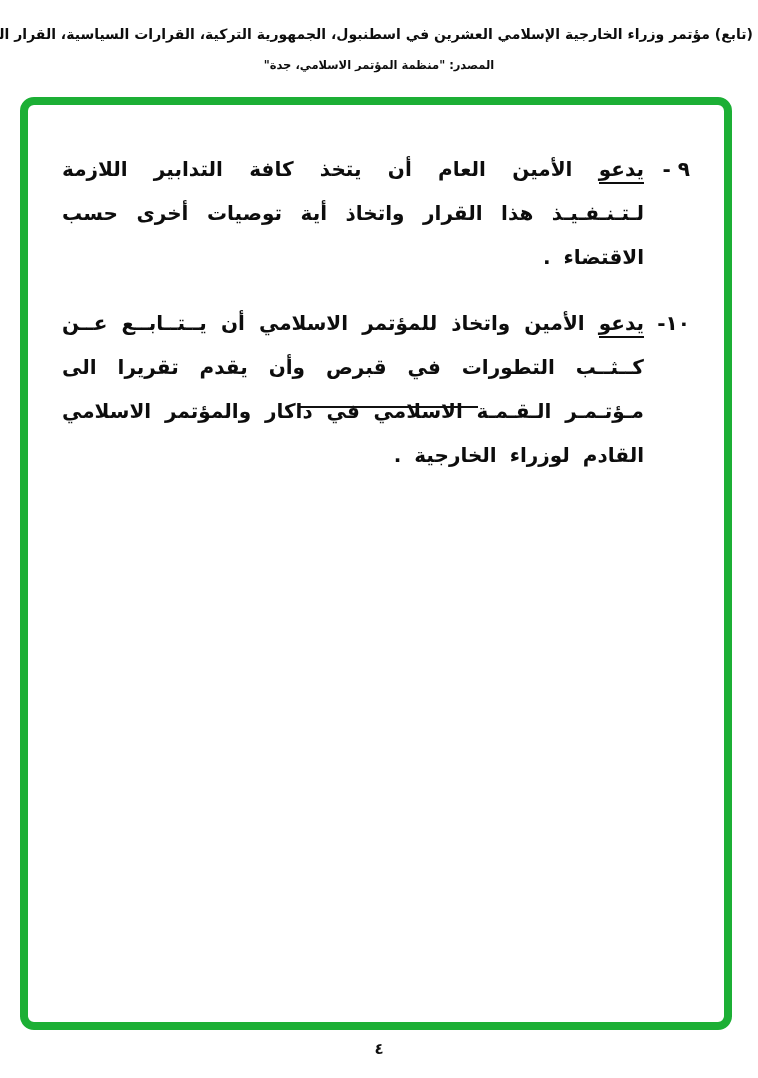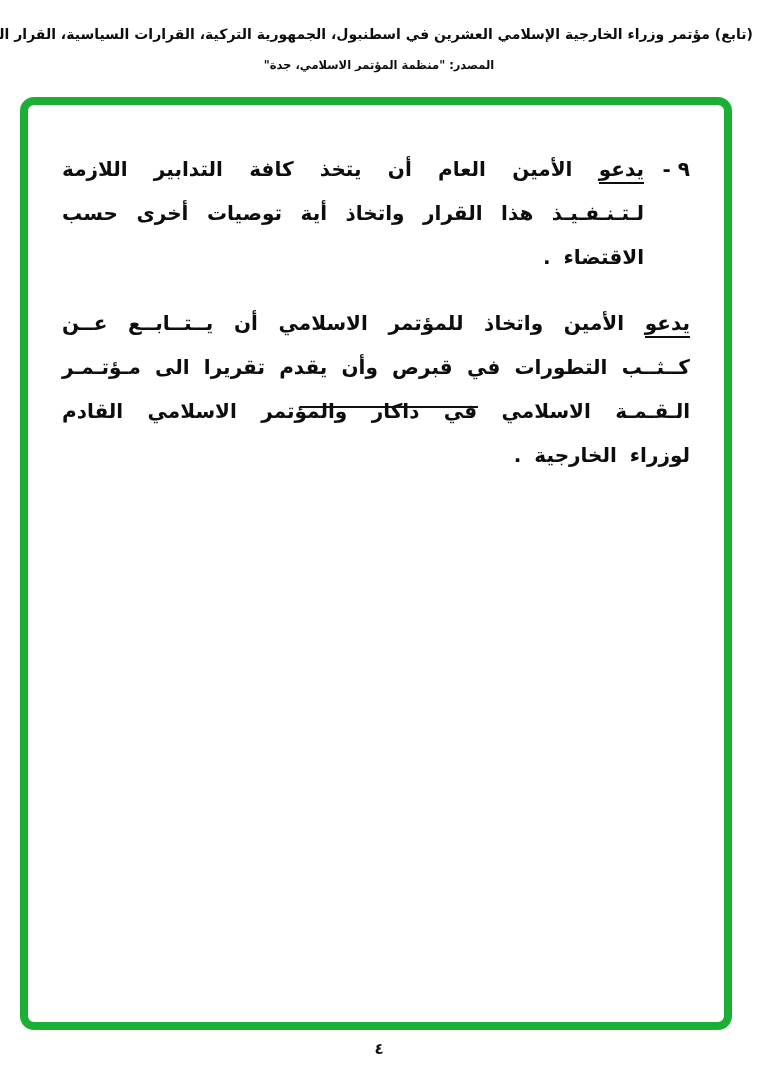--- a/index.html
+++ b/index.html
@@ -106,20 +106,21 @@
   <div class="doc-border"></div>
 
   <div class="content">
 
     <div class="res">
       <div class="res-num">٩ -</div>
       <div class="res-text"><span class="verb">يدعو</span> <span>الأمين العام أن يتخذ كافة التدابير اللازمة لـتـنـفـيـذ هذا القرار واتخاذ أية توصيات أخرى حسب الاقتضاء .</span></div>
     </div>
 
     <div class="res">
+      <div class="res-num">١٠-</div>
       <div class="res-text"><span class="verb">يدعو</span> <span>الأمين واتخاذ للمؤتمر الاسلامي أن يــتــابــع عــن كــثــب التطورات في قبرص وأن يقدم تقريرا الى مـؤتـمـر الـقـمـة الاسلامي في داكار والمؤتمر الاسلامي القادم لوزراء الخارجية .</span></div>
     </div>
 
   </div>
 
   <div class="divider"></div>
 
   <div class="page-num">٤</div>
 
 </div>

